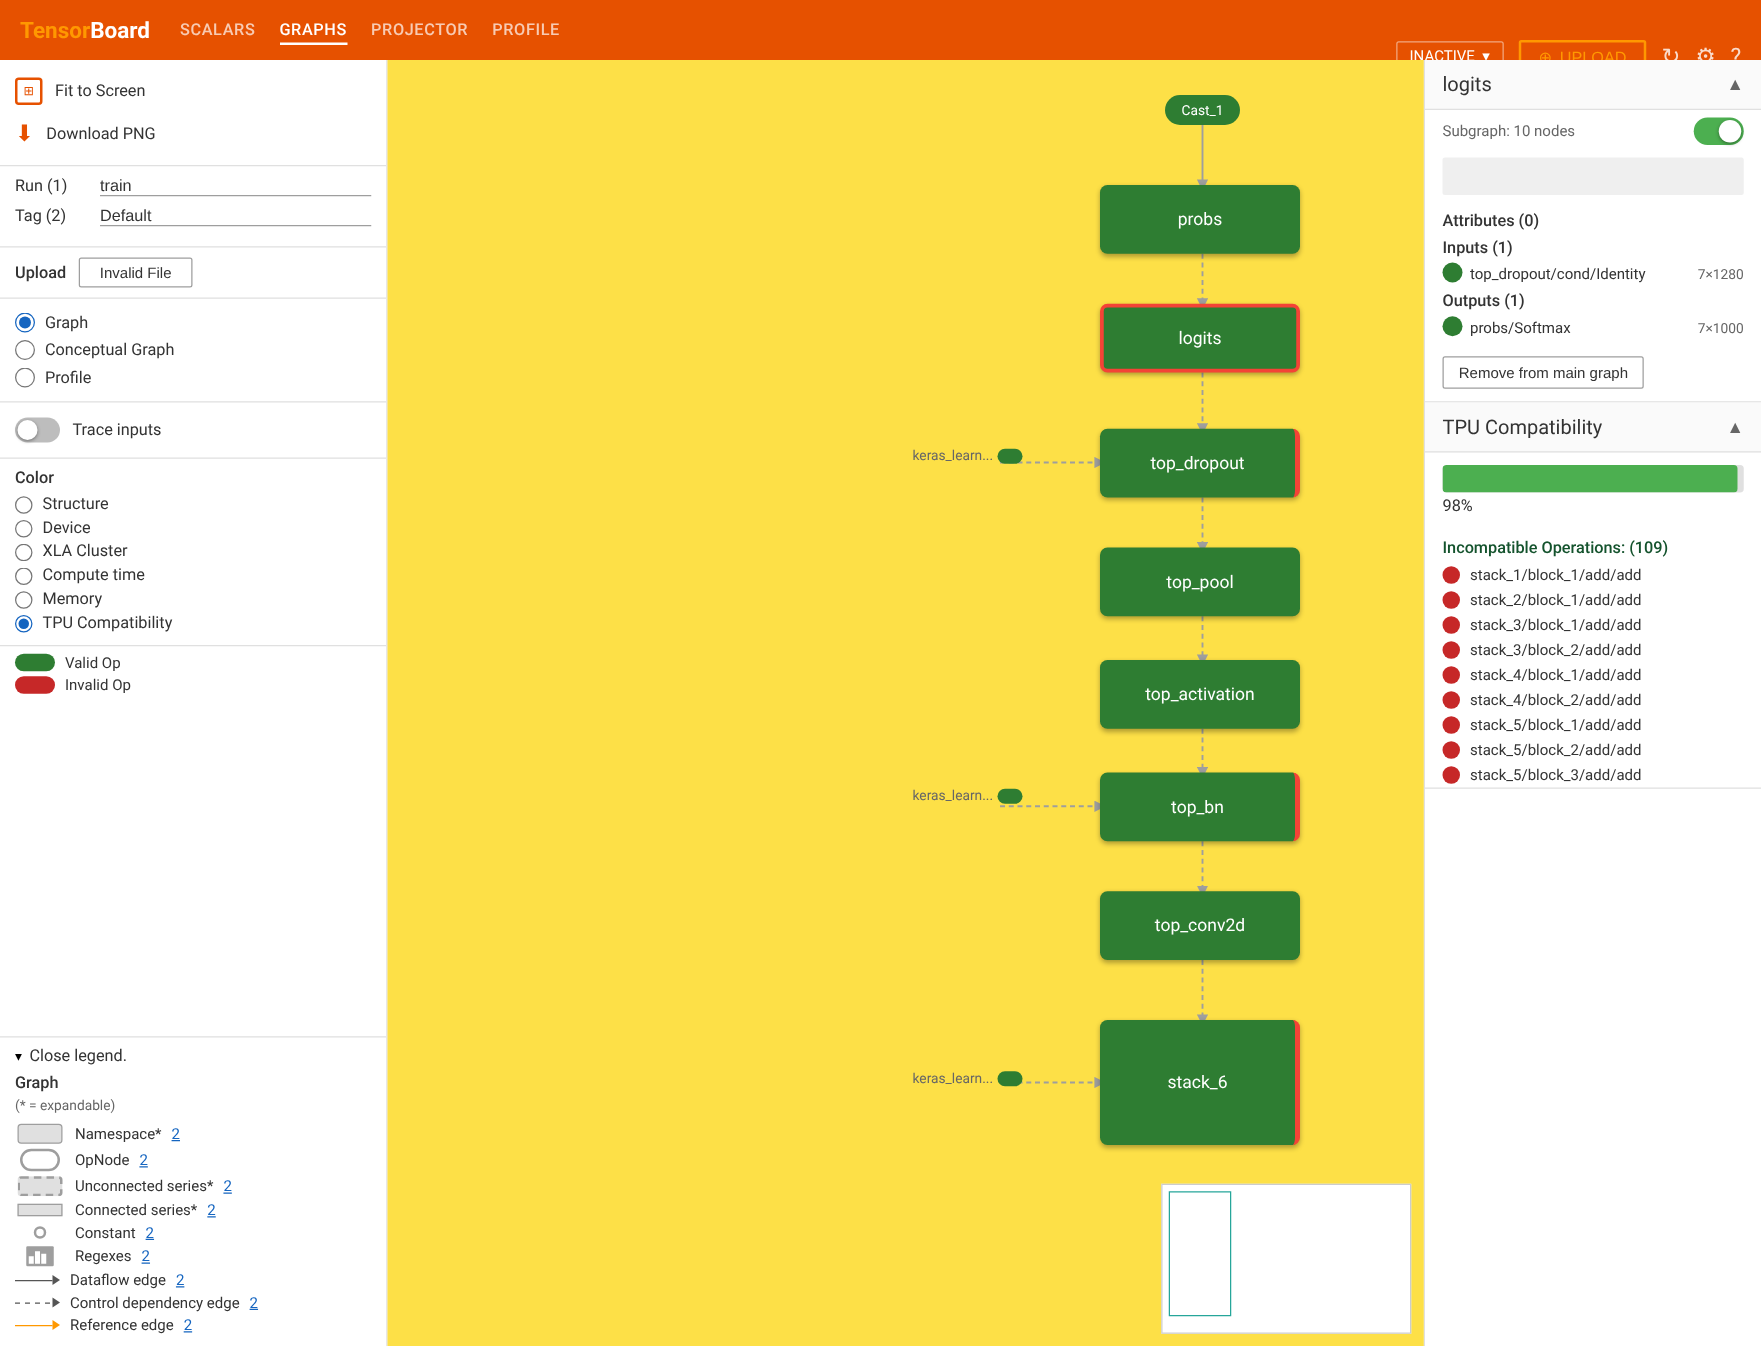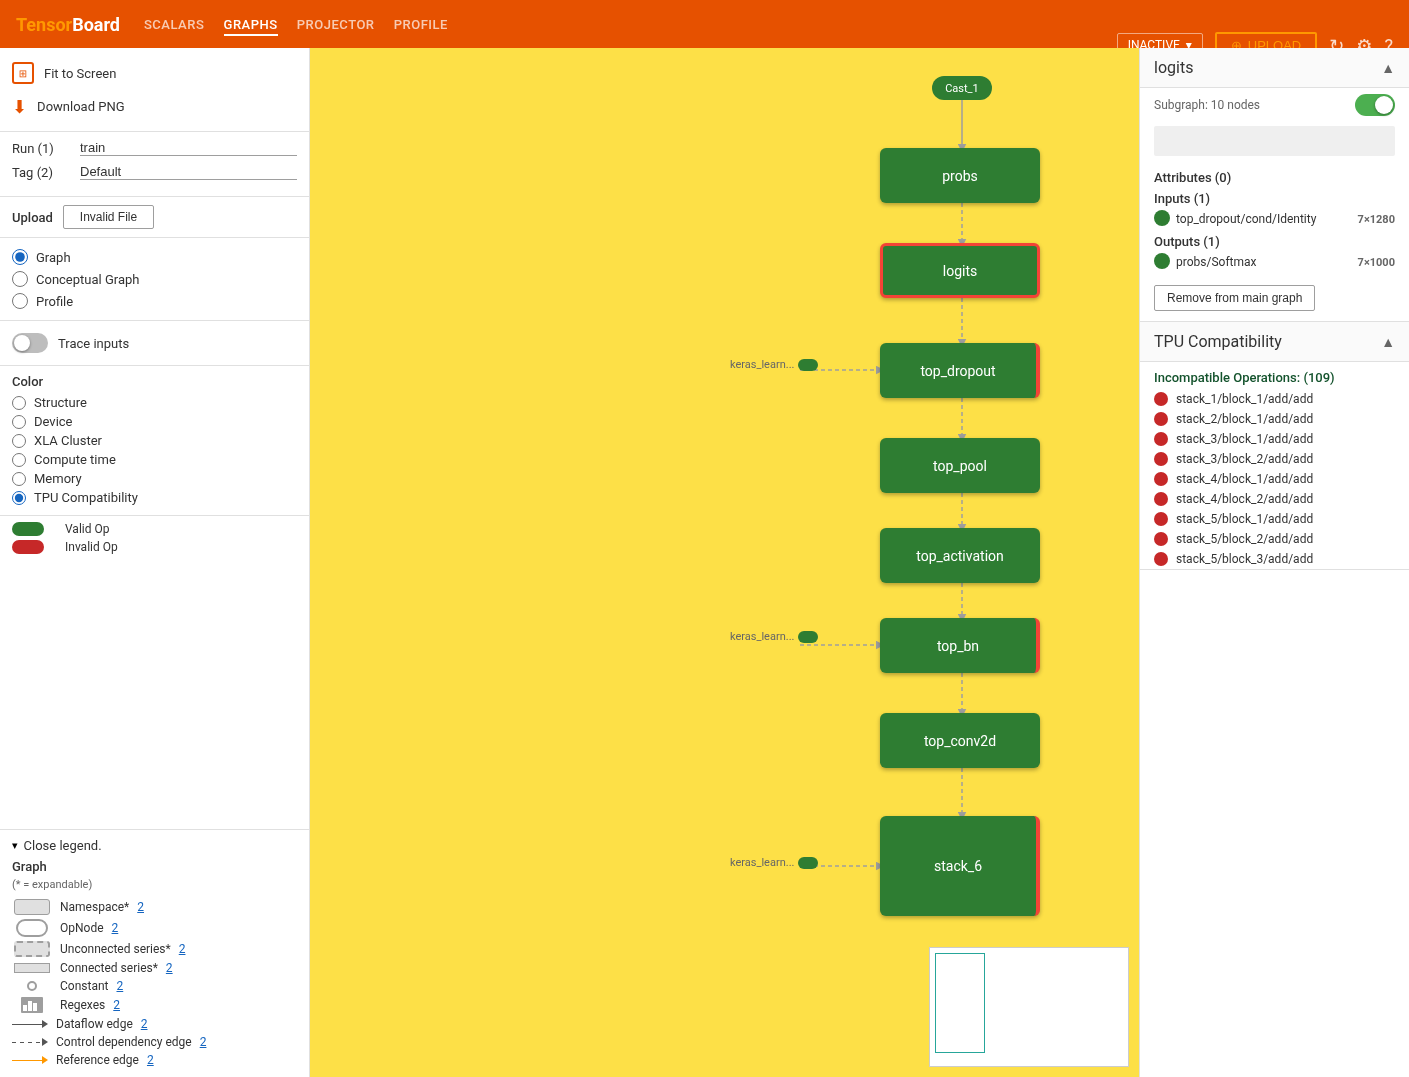--- a/index.html
+++ b/index.html
@@ -272,21 +272,21 @@
     
     .legend-pills {
       padding: 6px 12px;
       display: flex;
       flex-direction: column;
       gap: 4px;
     }
     .pill-row {
       display: flex;
       align-items: flex-end;
-      gap: 21px;
+      gap: 8px;
     }
     .pill-green {
       width: 32px;
       height: 14px;
       background: #2e7d32;
       border-radius: 7px;
     }
     .pill-red {
       width: 32px;
       height: 14px;
@@ -557,21 +557,20 @@
       border-radius: 50%;
     }
     .io-text {
       font-size: 12px;
       color: #333;
       flex: 1;
     }
     .io-dim {
       font-size: 11px;
       color: #666;
-      font-weight: bold;
     }
     .remove-btn {
       background: #fff;
       border: 1px solid #9e9e9e;
       color: #333;
       padding: 5px 12px;
       border-radius: 2px;
       font-size: 12px;
       cursor: pointer;
       margin-top: 8px;
@@ -987,20 +986,26 @@
 
         <button class="remove-btn">Remove from main graph</button>
       </div>
     </div>
 
     <div class="tpu-section panel-section">
       <div class="panel-header">
         <span class="panel-header-title">TPU Compatibility</span>
         <span class="panel-toggle">▲</span>
       </div>
+      <div class="tpu-bar-container">
+        <div class="tpu-bar">
+          <div class="tpu-bar-fill" style="width:98%"></div>
+        </div>
+        <span class="tpu-percent">98%</span>
+      </div>
       <div class="incompat-title">Incompatible Operations: (109)</div>
       <div class="incompat-item">
         <div class="incompat-dot"></div>
         <span class="incompat-text">stack_1/block_1/add/add</span>
       </div>
       <div class="incompat-item">
         <div class="incompat-dot"></div>
         <span class="incompat-text">stack_2/block_1/add/add</span>
       </div>
       <div class="incompat-item">

